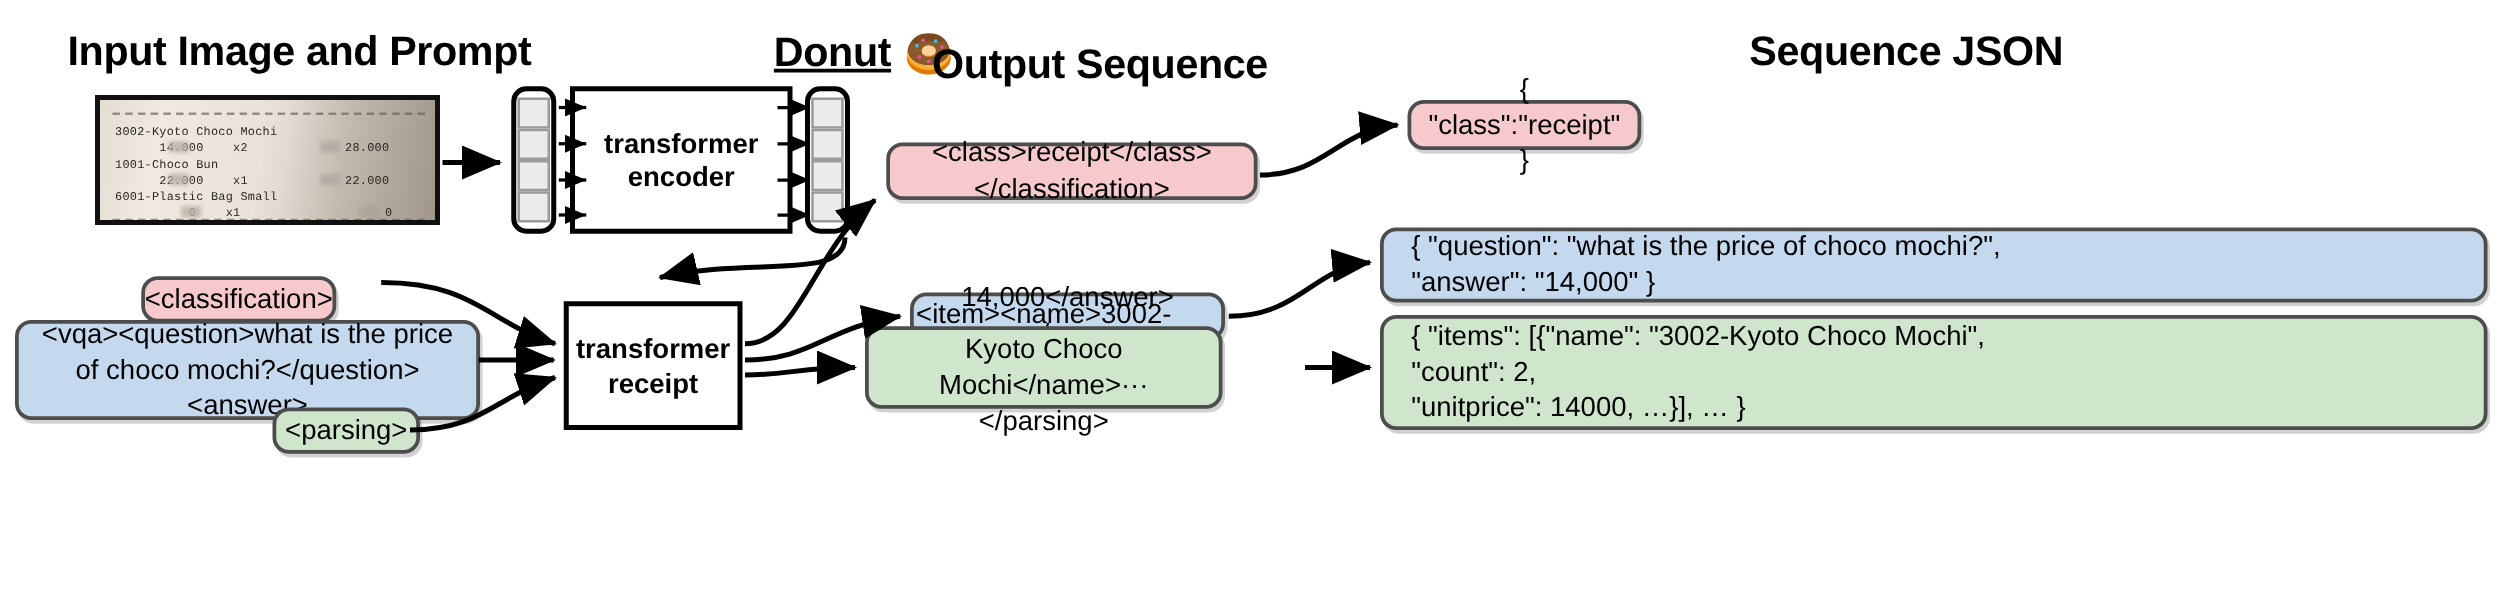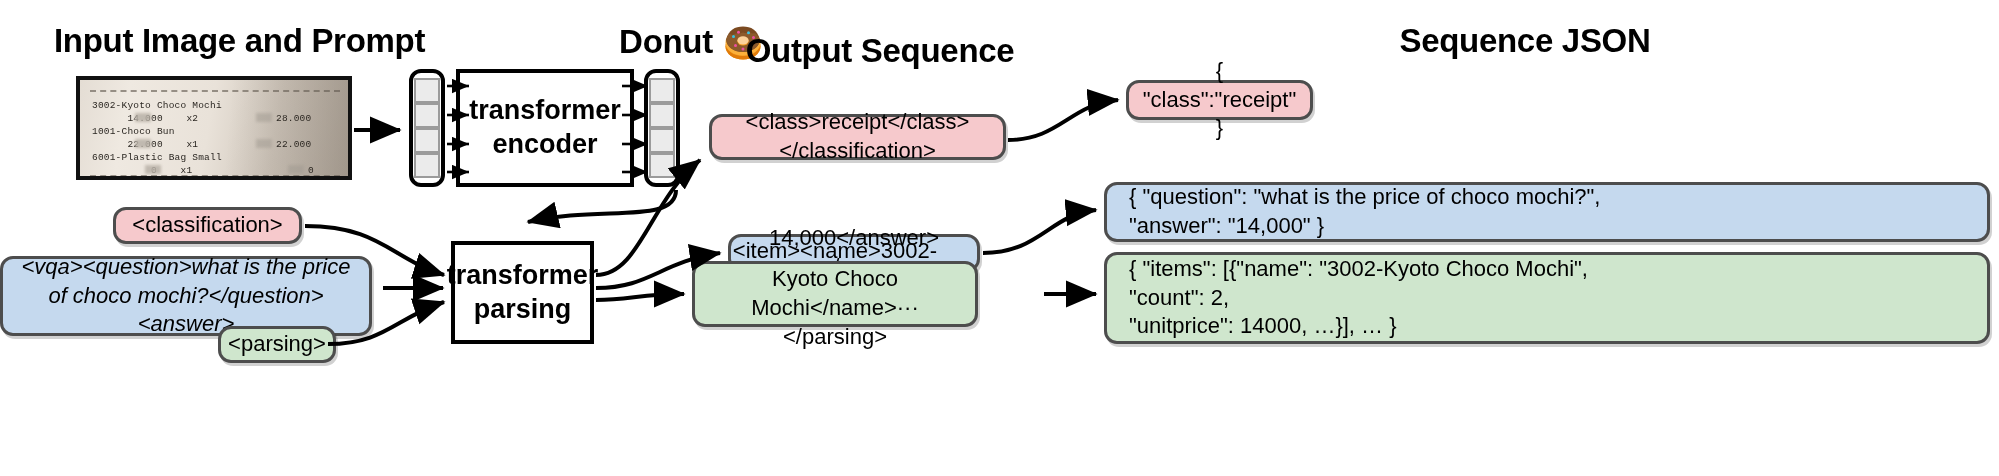--- a/index.html
+++ b/index.html
@@ -32,21 +32,21 @@
   .pink{background:#f6c9cc;}
   .blue{background:#c5d9ee;}
   .green{background:#cfe6cd;}
   .rbox .txt{white-space:pre-line;}
   .rbox.left{justify-content:flex-start;text-align:left;}
 
   
   .tblock{position:absolute;box-sizing:border-box;background:#fff;
           border:4px solid #000;display:flex;flex-direction:column;
           align-items:center;justify-content:center;
-          font-weight:bold;font-size:27px;line-height:1.25;}
+          font-weight:bold;font-size:22px;line-height:1.25;}
 
   
   .strip{position:absolute;box-sizing:border-box;background:#fff;
          border:4px solid #000;border-radius:12px;
          display:flex;flex-direction:column;align-items:center;
          justify-content:space-between;padding:5px 0;}
   .tok{width:22px;height:22px;background:#ebebeb;border:2px solid #9b9b9b;}
 
   
   .donut{position:absolute;width:40px;height:40px;}
@@ -54,21 +54,21 @@
   svg.wires{position:absolute;left:0;top:0;width:1999px;height:476px;
             overflow:visible;pointer-events:none;}
 </style>
 </head>
 <body>
 
 <div id="stage">
 
   <div class="col-title" style="left:54px;top:22px;width:320px;">Input Image and Prompt</div>
 
-  <div class="col-title" style="left:596px;top:22px;width:190px;display:flex;align-items:center;justify-content:center;gap:10px;">
+  <div class="col-title" style="left:596px;top:22px;width:190px;display:flex;align-items:center;justify-content:center;gap:10px;text-decoration:underline;">
     <span>Donut</span>
     <span class="donut" style="position:relative;display:inline-block;">
       <svg viewBox="0 0 40 40" width="40" height="40">
         <ellipse cx="20" cy="24.5" rx="17.5" ry="13" fill="#f59b1c"></ellipse>
         <path d="M2.5 21 A17.5 13 0 0 0 37.5 21 L37.5 24.5 A17.5 13 0 0 1 2.5 24.5 Z" fill="#e07b0a"></path>
         <ellipse cx="20" cy="20.5" rx="17.5" ry="13" fill="#fbb03b"></ellipse>
         <path d="M3.2 17.5 C5.5 8 12 4.5 20 4.5 C28 4.5 34.5 8 36.8 17.5 C36.8 25 29 30 20 30 C11 30 3.2 25 3.2 17.5 Z" fill="#7b4a21"></path>
         <path d="M3.4 17.2 C4.2 13.5 6 11 8.2 12.6 C10.5 14.2 12 10.6 14.6 11.8 C17 12.9 18.4 9.6 21 10.8 C23.6 12 25.4 9.2 27.8 10.8 C30.2 12.4 31.6 10 33.4 12.2 C35 14.2 36.4 15.6 36.7 17.6 C36.7 25 29 30 20 30 C11 30 3.4 25 3.4 17.2 Z" fill="#8b5a2b"></path>
         <ellipse cx="20" cy="19.2" rx="5.6" ry="4.2" fill="#f59b1c"></ellipse>
         <ellipse cx="20" cy="18.4" rx="5.6" ry="4.2" fill="#fcd29a"></ellipse>
@@ -122,28 +122,28 @@
 
   <div class="strip" style="left:644px;top:69px;width:36px;height:118px;">
     <span class="tok"></span>
     <span class="tok"></span>
     <span class="tok"></span>
     <span class="tok"></span>
   </div>
 
   <div class="tblock" style="left:451px;top:241px;width:143px;height:103px;">
     <span>transformer</span>
-    <span>parsing</span>
-  </div>
-
-  <div class="rbox pink" style="left:113px;top:207px;width:189px;height:37px;">
+    <span>receipt</span>
+  </div>
+
+  <div class="rbox pink" style="left:113px;top:221px;width:156px;height:37px;">
     <span class="txt">&lt;classification&gt;</span>
   </div>
 
-  <div class="rbox blue" style="left:0;top:256px;width:372px;height:80px;font-style:italic;">
+  <div class="rbox blue" style="left:12px;top:256px;width:372px;height:80px;">
     <span class="txt">&lt;vqa&gt;&lt;question&gt;what is the price
 of choco mochi?&lt;/question&gt;&lt;answer&gt;</span>
   </div>
 
   <div class="rbox green" style="left:207px;top:326px;width:118px;height:37px;margin-left:11px;">
     <span class="txt">&lt;parsing&gt;</span>
   </div>
 
   <div class="rbox pink" style="left:709px;top:114px;width:297px;height:46px;">
     <span class="txt">&lt;class&gt;receipt&lt;/class&gt;

